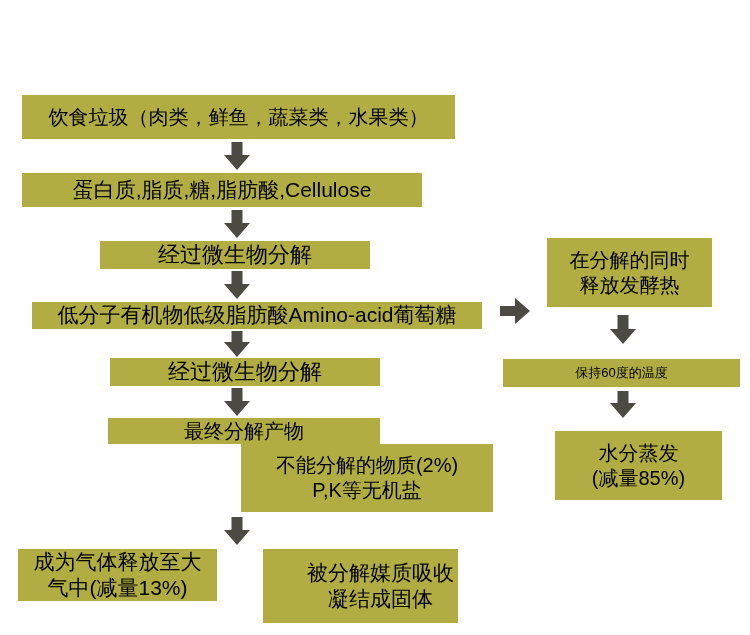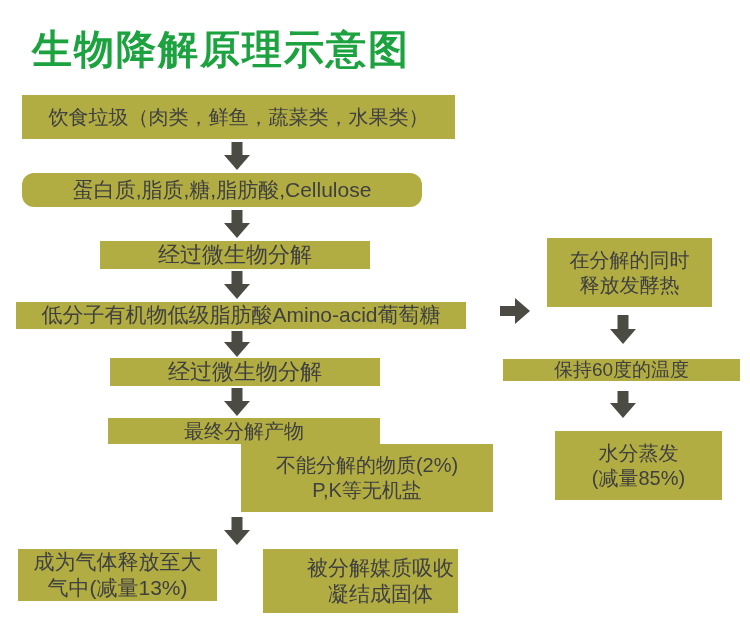--- a/index.html
+++ b/index.html
@@ -6,71 +6,70 @@
   #stage{
     position:relative;width:750px;height:635px;background:#ffffff;overflow:hidden;
     font-family:"Liberation Sans","DejaVu Sans",sans-serif;
   }
   .title{
     position:absolute;left:32px;top:22px;width:420px;
     font-size:40px;font-weight:bold;letter-spacing:2px;color:#1ca23f;
     white-space:nowrap;
   }
   .box{
-    position:absolute;background:#b1ad43;color:#404040;
+    position:absolute;background:#b1ad43;color:#000000;
     display:flex;flex-direction:column;align-items:center;justify-content:center;
     text-align:center;line-height:1.25;box-sizing:border-box;
   }
   .box .ln{display:block;white-space:nowrap;}
   
   .arr-down{position:absolute;width:26px;}
   .arr-down .shaft{position:absolute;top:0;left:50%;transform:translateX(-50%);width:11px;background:#4b4b43;}
   .arr-down .head{position:absolute;bottom:0;left:0;width:0;height:0;
     border-left:13px solid transparent;border-right:13px solid transparent;border-top:15px solid #4b4b43;}
   
   .arr-right{position:absolute;width:30px;height:26px;}
   .arr-right .shaft{position:absolute;left:0;top:50%;transform:translateY(-50%);height:10px;width:16px;background:#4b4b43;}
   .arr-right .head{position:absolute;right:0;top:0;width:0;height:0;
     border-top:13px solid transparent;border-bottom:13px solid transparent;border-left:15px solid #4b4b43;}
 </style>
 </head>
 <body>
 
 <div id="stage">
 
-  <div class="title">生物降解原理示意图</div>
 
   <div class="box" style="left:22px;top:95px;width:433px;height:44px;font-size:20px;">
     <span class="ln">饮食垃圾（肉类，鲜鱼，蔬菜类，水果类）</span>
   </div>
 
   <div class="arr-down" style="left:224px;top:142px;height:28px;">
     <div class="shaft" style="height:14px;"></div>
       <div class="head"></div>
   </div>
 
-  <div class="box" style="left:22px;top:173px;width:400px;height:34px;font-size:21px;border-radius:12px;">
+  <div class="box" style="left:22px;top:173px;width:400px;height:34px;font-size:21px;">
     <span class="ln">蛋白质,脂质,糖,脂肪酸,Cellulose</span>
   </div>
 
   <div class="arr-down" style="left:224px;top:210px;height:28px;">
     <div class="shaft" style="height:14px;"></div>
       <div class="head"></div>
   </div>
 
   <div class="box" style="left:100px;top:241px;width:270px;height:28px;font-size:22px;">
     <span class="ln">经过微生物分解</span>
   </div>
 
   <div class="arr-down" style="left:224px;top:271px;height:28px;">
     <div class="shaft" style="height:14px;"></div>
       <div class="head"></div>
   </div>
 
-  <div class="box" style="left:16px;top:302px;width:450px;height:27px;font-size:21px;">
+  <div class="box" style="left:32px;top:302px;width:450px;height:27px;font-size:21px;">
     <span class="ln">低分子有机物低级脂肪酸Amino-acid葡萄糖</span>
   </div>
 
   <div class="arr-down" style="left:224px;top:331px;height:26px;">
     <div class="shaft" style="height:12px;"></div>
       <div class="head"></div>
   </div>
 
   <div class="box" style="left:110px;top:358px;width:270px;height:28px;font-size:22px;">
     <span class="ln">经过微生物分解</span>
@@ -94,41 +93,41 @@
   <div class="arr-down" style="left:224px;top:517px;height:28px;">
     <div class="shaft" style="height:14px;"></div>
       <div class="head"></div>
   </div>
 
   <div class="box" style="left:18px;top:549px;width:199px;height:52px;font-size:21px;">
     <span class="ln">成为气体释放至大</span>
     <span class="ln">气中(减量13%)</span>
   </div>
 
-  <div class="box" style="left:263px;top:549px;width:195px;height:64px;font-size:21px;padding-left:40px;">
+  <div class="box" style="left:263px;top:549px;width:195px;height:74px;font-size:21px;padding-left:40px;">
     <span class="ln">被分解媒质吸收</span>
     <span class="ln">凝结成固体</span>
   </div>
 
   <div class="arr-right" style="left:500px;top:298px;">
     <div class="shaft"></div>
       <div class="head"></div>
   </div>
 
   <div class="box" style="left:547px;top:238px;width:165px;height:69px;font-size:20px;">
     <span class="ln">在分解的同时</span>
     <span class="ln">释放发酵热</span>
   </div>
 
   <div class="arr-down" style="left:610px;top:315px;height:29px;">
     <div class="shaft" style="height:15px;"></div>
       <div class="head"></div>
   </div>
 
-  <div class="box" style="left:503px;top:359px;width:237px;height:22px;font-size:19px;text-align:right;">
+  <div class="box" style="left:503px;top:359px;width:237px;height:28px;font-size:13px;text-align:right;">
     <span class="ln">保持60度的温度</span>
   </div>
 
   <div class="arr-down" style="left:610px;top:391px;height:27px;">
     <div class="shaft" style="height:13px;"></div>
       <div class="head"></div>
   </div>
 
   <div class="box" style="left:555px;top:431px;width:167px;height:69px;font-size:20px;">
     <span class="ln">水分蒸发</span>

